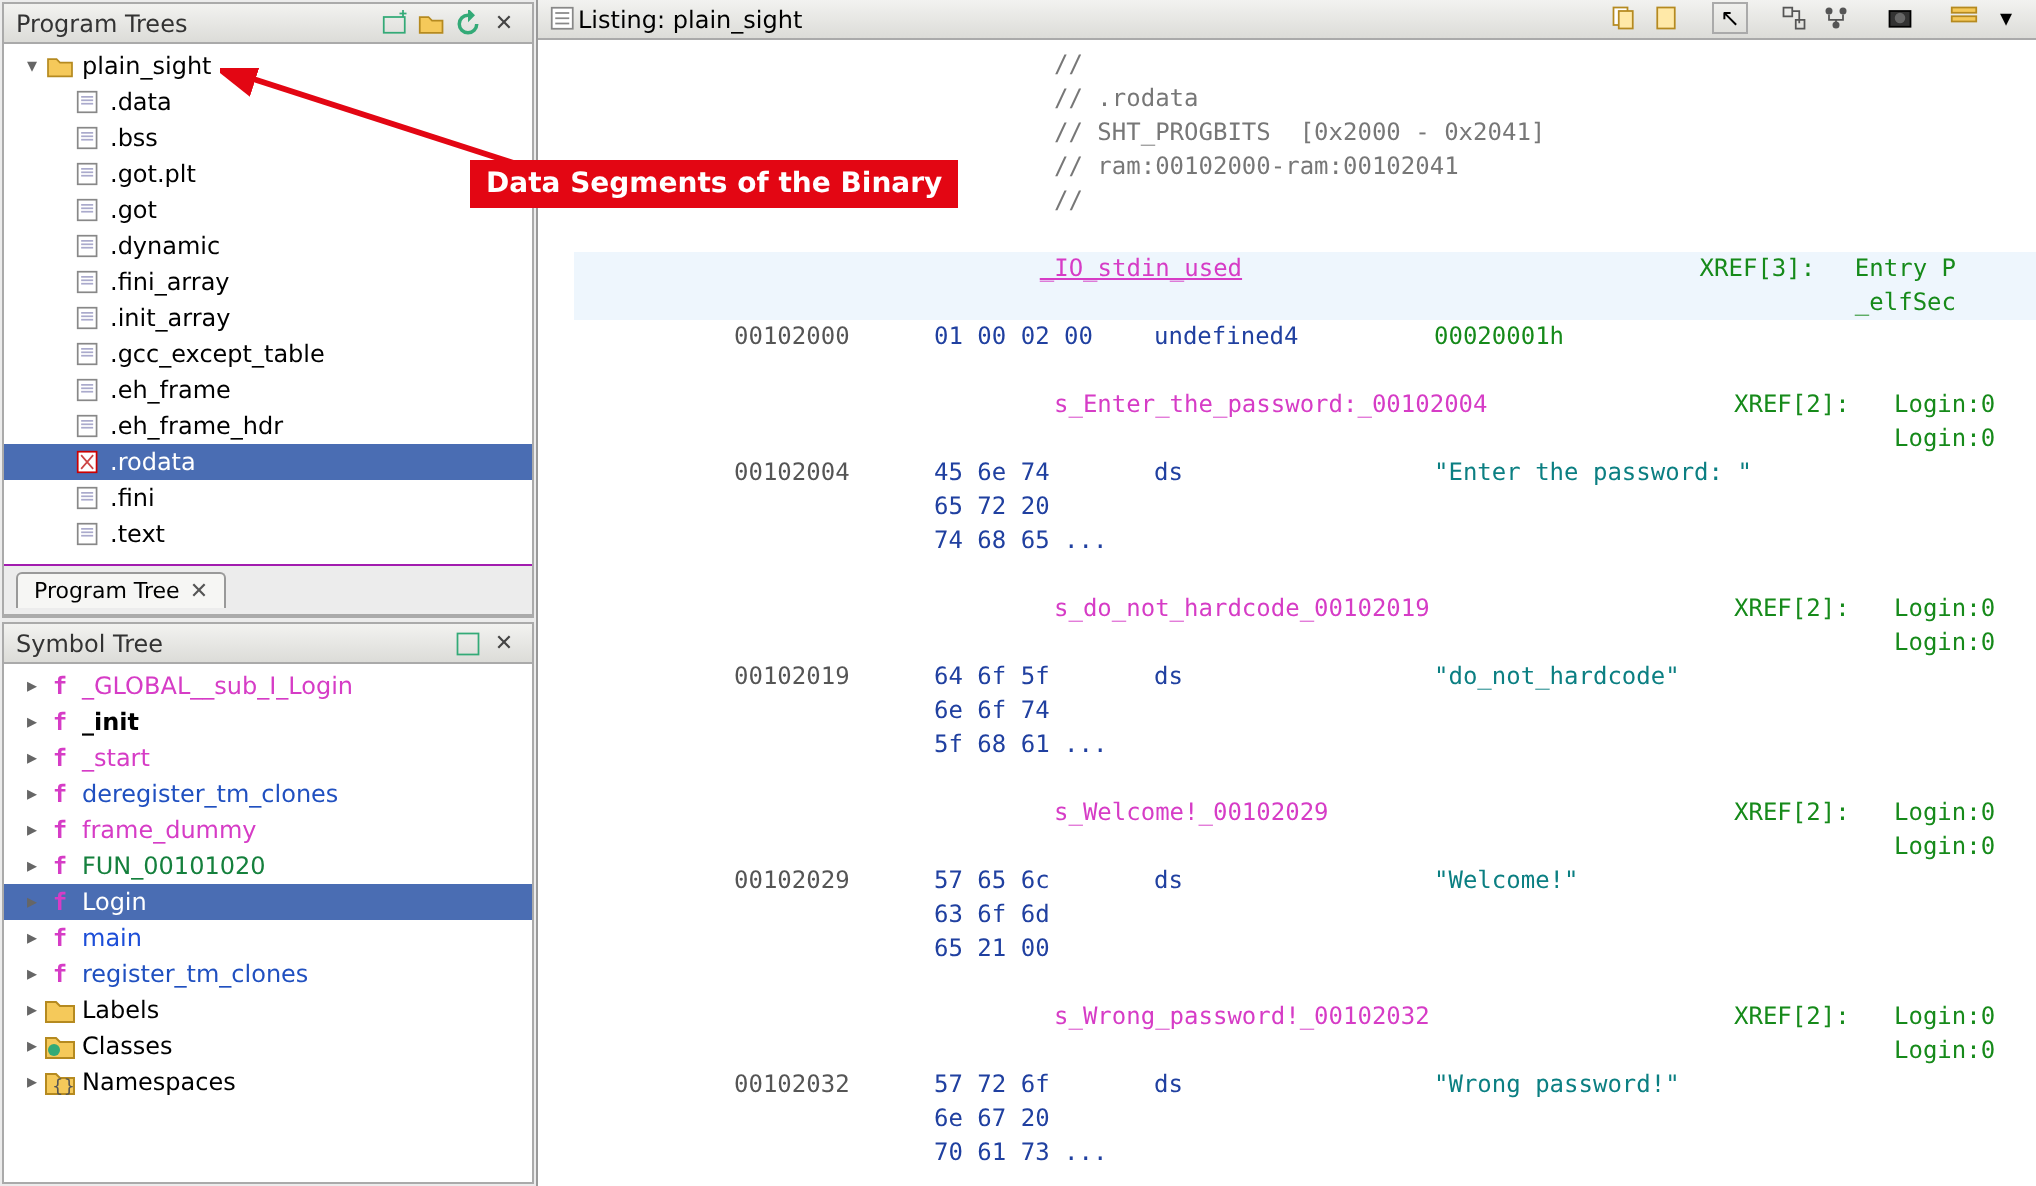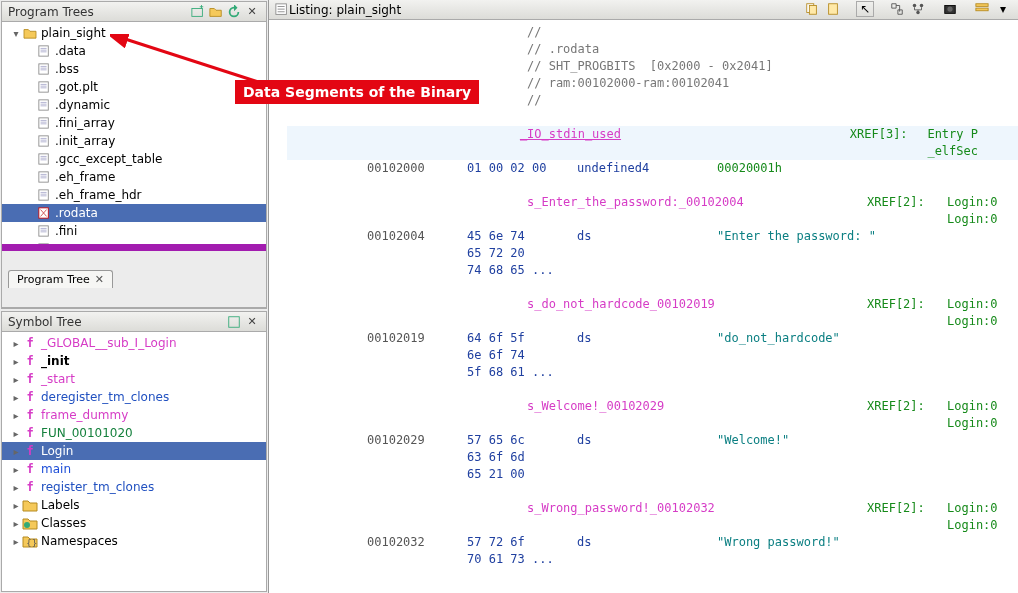--- a/index.html
+++ b/index.html
@@ -77,23 +77,23 @@
   .expander { width: 12px; color: #666; font-size: 10px; text-align: center; }
   .node-icon {
     width: 16px; height: 14px; margin-right: 3px;
     display: inline-flex; align-items: center; justify-content: center;
   }
   .folder-icon svg, .file-icon svg, .func-icon { width: 14px; height: 12px; }
   .func-letter { color: #d63cc6; font-weight: bold; font-family: monospace; font-size: 12px; }
   .label-text { font-size: 12px; }
   .tabstrip {
     background: #ececec;
-    border-top: 7px solid #a21caf;
+    border-top: 1px solid #a21caf;
     border-bottom: 1px solid #aaa;
-    padding: 19px 6px;
+    padding: 3px 6px;
     display: flex;
   }
   .tab {
     background: #f6f6f4;
     border: 1px solid #999;
     border-bottom: none;
     border-radius: 3px 3px 0 0;
     padding: 2px 8px;
     font-size: 11px;
     display: flex; align-items: center; gap: 5px;
@@ -230,20 +230,32 @@
           <span class="indent" style="width:26px;"></span>
           <span class="node-icon file-icon">
             <svg viewBox="0 0 16 14">
               <rect x="2" y="1" width="11" height="12" fill="#fff" stroke="#888"></rect>
               <line x1="4" y1="4" x2="11" y2="4" stroke="#aac"></line>
               <line x1="4" y1="6" x2="11" y2="6" stroke="#aac"></line>
               <line x1="4" y1="8" x2="11" y2="8" stroke="#aac"></line>
             </svg>
           </span>
           <span class="label-text">.got.plt</span>
+        </div>
+        <div class="tree-row">
+          <span class="indent" style="width:26px;"></span>
+          <span class="node-icon file-icon">
+            <svg viewBox="0 0 16 14">
+              <rect x="2" y="1" width="11" height="12" fill="#fff" stroke="#888"></rect>
+              <line x1="4" y1="4" x2="11" y2="4" stroke="#aac"></line>
+              <line x1="4" y1="6" x2="11" y2="6" stroke="#aac"></line>
+              <line x1="4" y1="8" x2="11" y2="8" stroke="#aac"></line>
+            </svg>
+          </span>
+          <span class="label-text">.got</span>
         </div>
         <div class="tree-row">
           <span class="indent" style="width:26px;"></span>
           <span class="node-icon file-icon">
             <svg viewBox="0 0 16 14">
               <rect x="2" y="1" width="11" height="12" fill="#fff" stroke="#888"></rect>
               <line x1="4" y1="4" x2="11" y2="4" stroke="#aac"></line>
               <line x1="4" y1="6" x2="11" y2="6" stroke="#aac"></line>
               <line x1="4" y1="8" x2="11" y2="8" stroke="#aac"></line>
             </svg>
@@ -546,20 +558,21 @@
         <div class="lrow"></div>
         <div class="lrow"><span style="width:240px;"></span><span class="c-mag" style="display:inline-block;width:340px;">s_Welcome!_00102029</span><span class="c-green" style="display:inline-block;width:80px;">XREF[2]:</span><span class="c-green">Login:0</span></div>
         <div class="lrow"><span style="width:660px;"></span><span class="c-green">Login:0</span></div>
         <div class="lrow"><span style="width:80px;"></span><span class="col-addr">00102029</span><span class="col-bytes">57 65 6c</span><span class="col-mnem">ds</span><span class="c-teal">"Welcome!"</span></div>
         <div class="lrow"><span style="width:180px;"></span><span class="col-bytes">63 6f 6d</span></div>
         <div class="lrow"><span style="width:180px;"></span><span class="col-bytes">65 21 00</span></div>
         <div class="lrow"></div>
         <div class="lrow"><span style="width:240px;"></span><span class="c-mag" style="display:inline-block;width:340px;">s_Wrong_password!_00102032</span><span class="c-green" style="display:inline-block;width:80px;">XREF[2]:</span><span class="c-green">Login:0</span></div>
         <div class="lrow"><span style="width:660px;"></span><span class="c-green">Login:0</span></div>
         <div class="lrow"><span style="width:80px;"></span><span class="col-addr">00102032</span><span class="col-bytes">57 72 6f</span><span class="col-mnem">ds</span><span class="c-teal">"Wrong password!"</span></div>
+        <div class="lrow"><span style="width:180px;"></span><span class="col-bytes">6e 67 20</span></div>
         <div class="lrow"><span style="width:180px;"></span><span class="col-bytes">70 61 73 ...</span></div>
         <div class="lrow"></div>
       </div>
   </div>
 </div>
 
 <div class="anno-box">Data Segments of the Binary</div>
 <svg class="arrow-svg">
   <defs>
       <marker id="ah" markerWidth="10" markerHeight="10" refX="2" refY="3" orient="auto">

